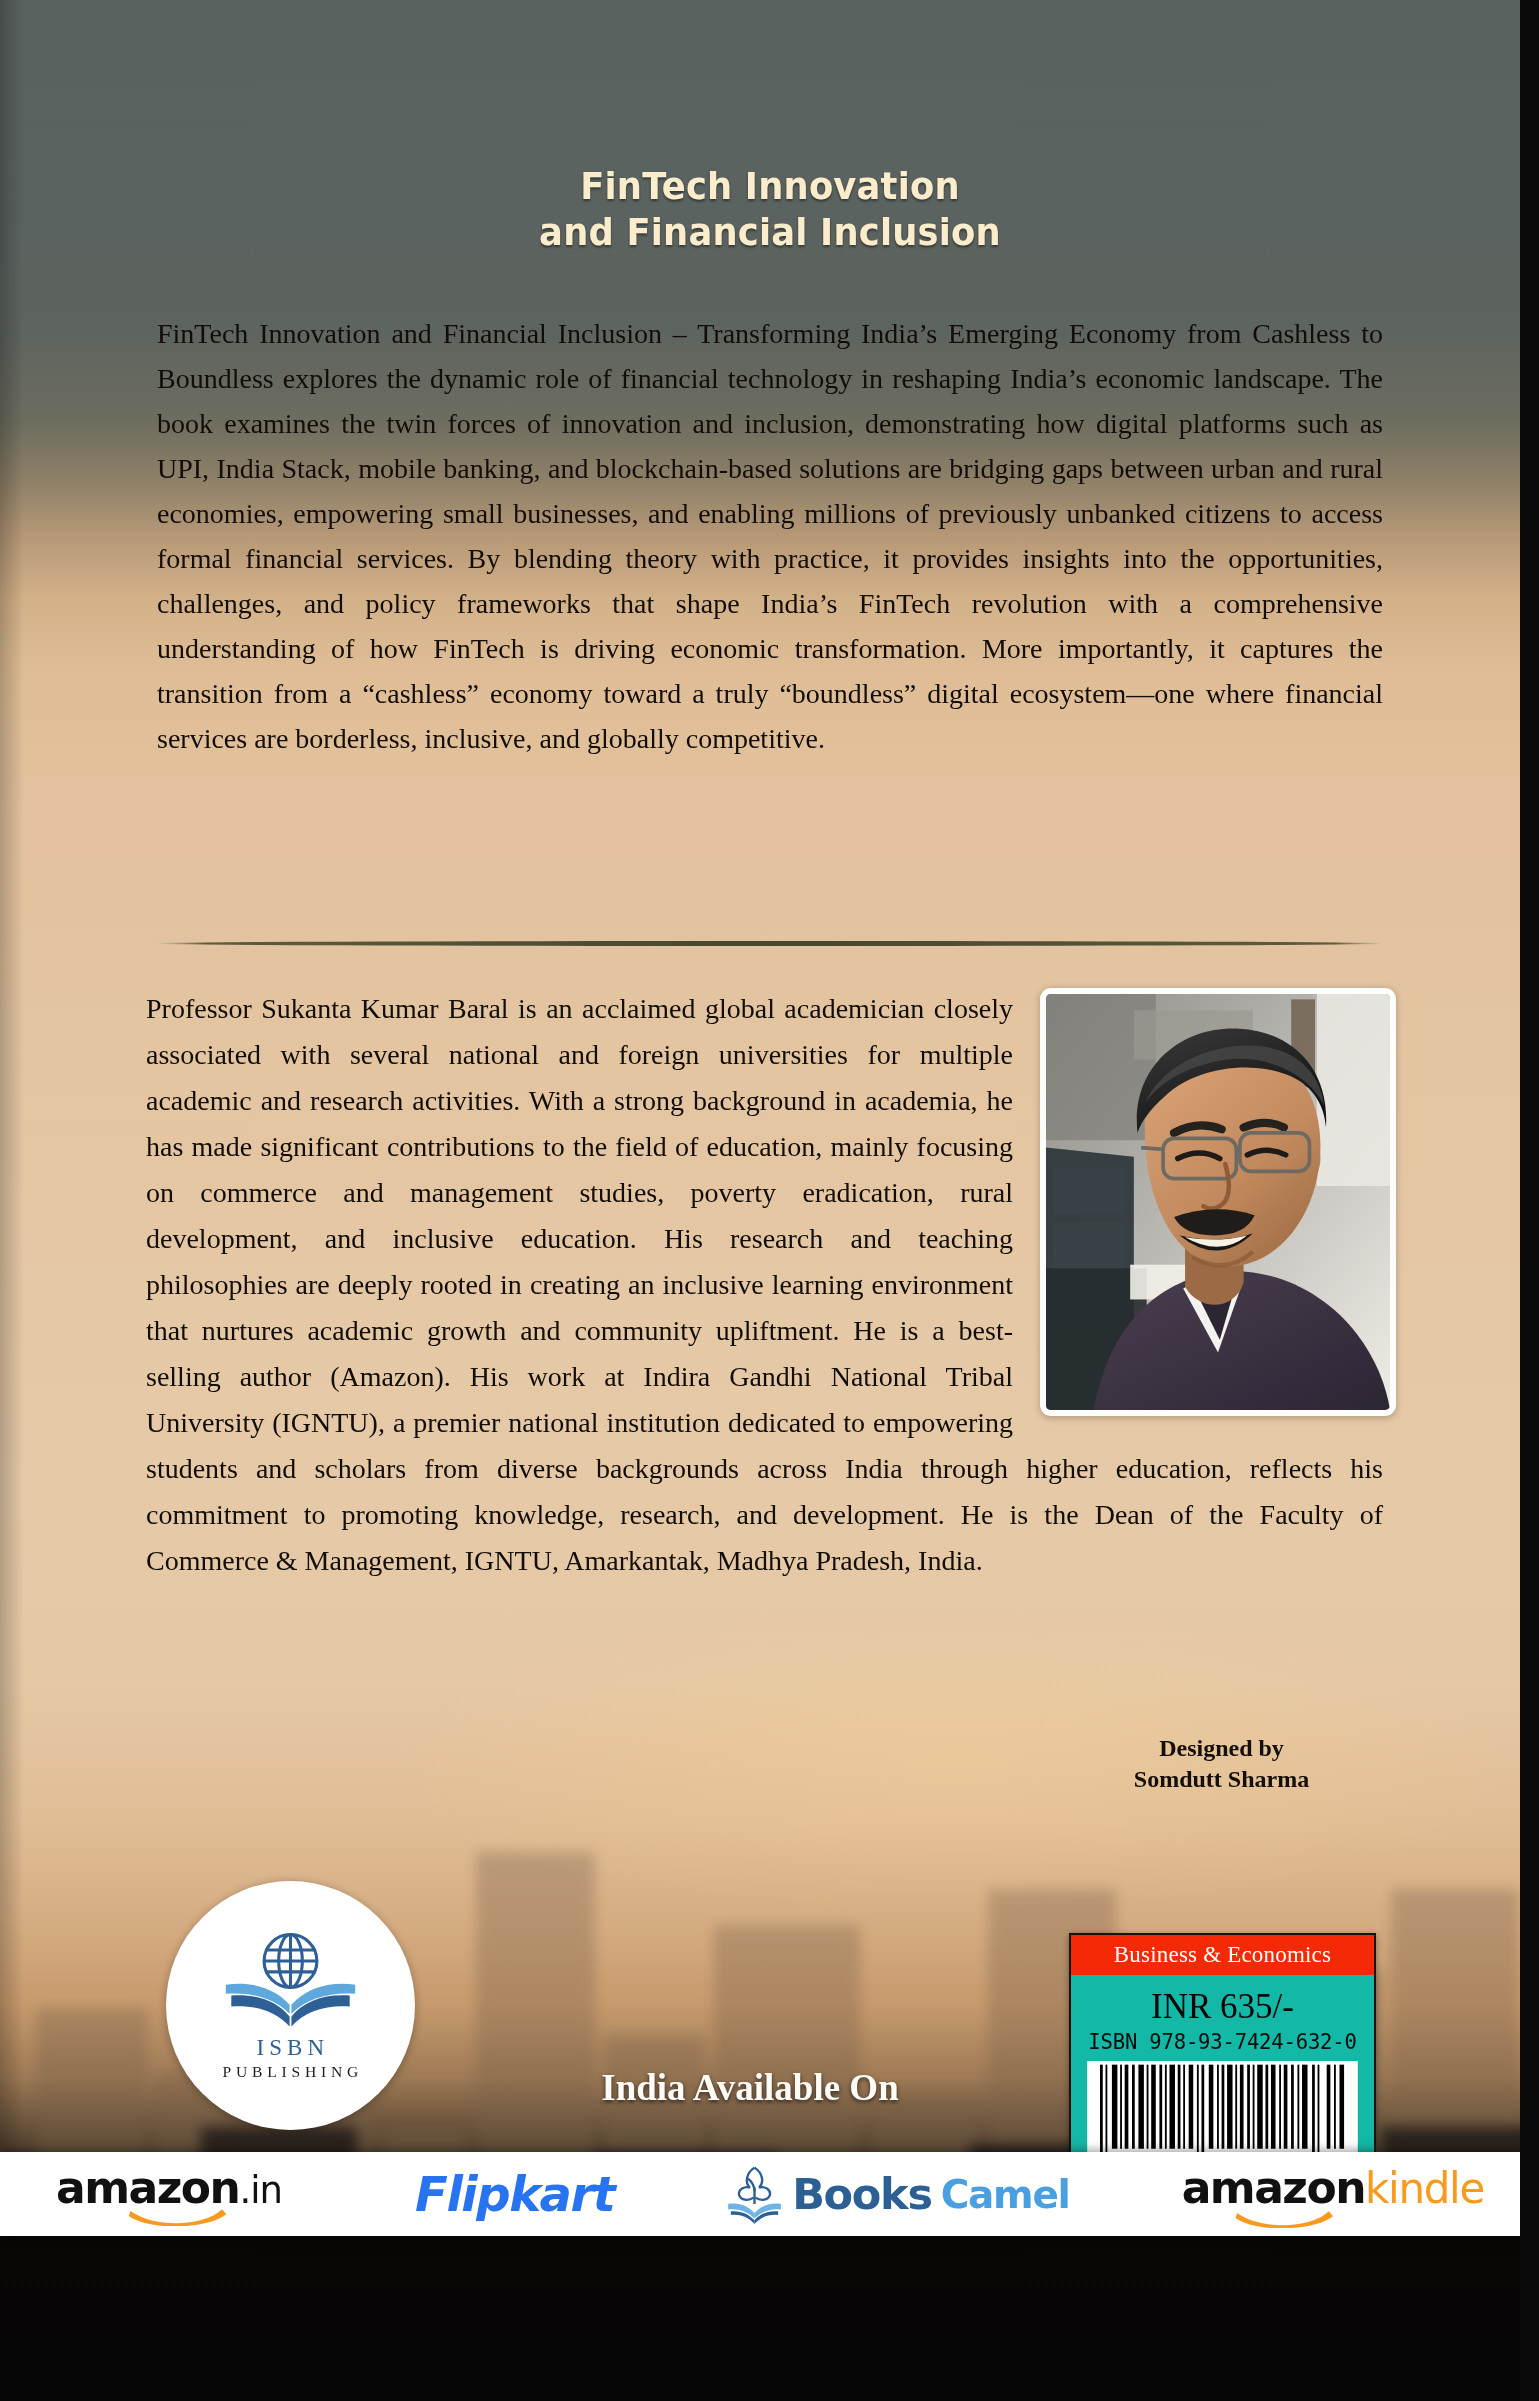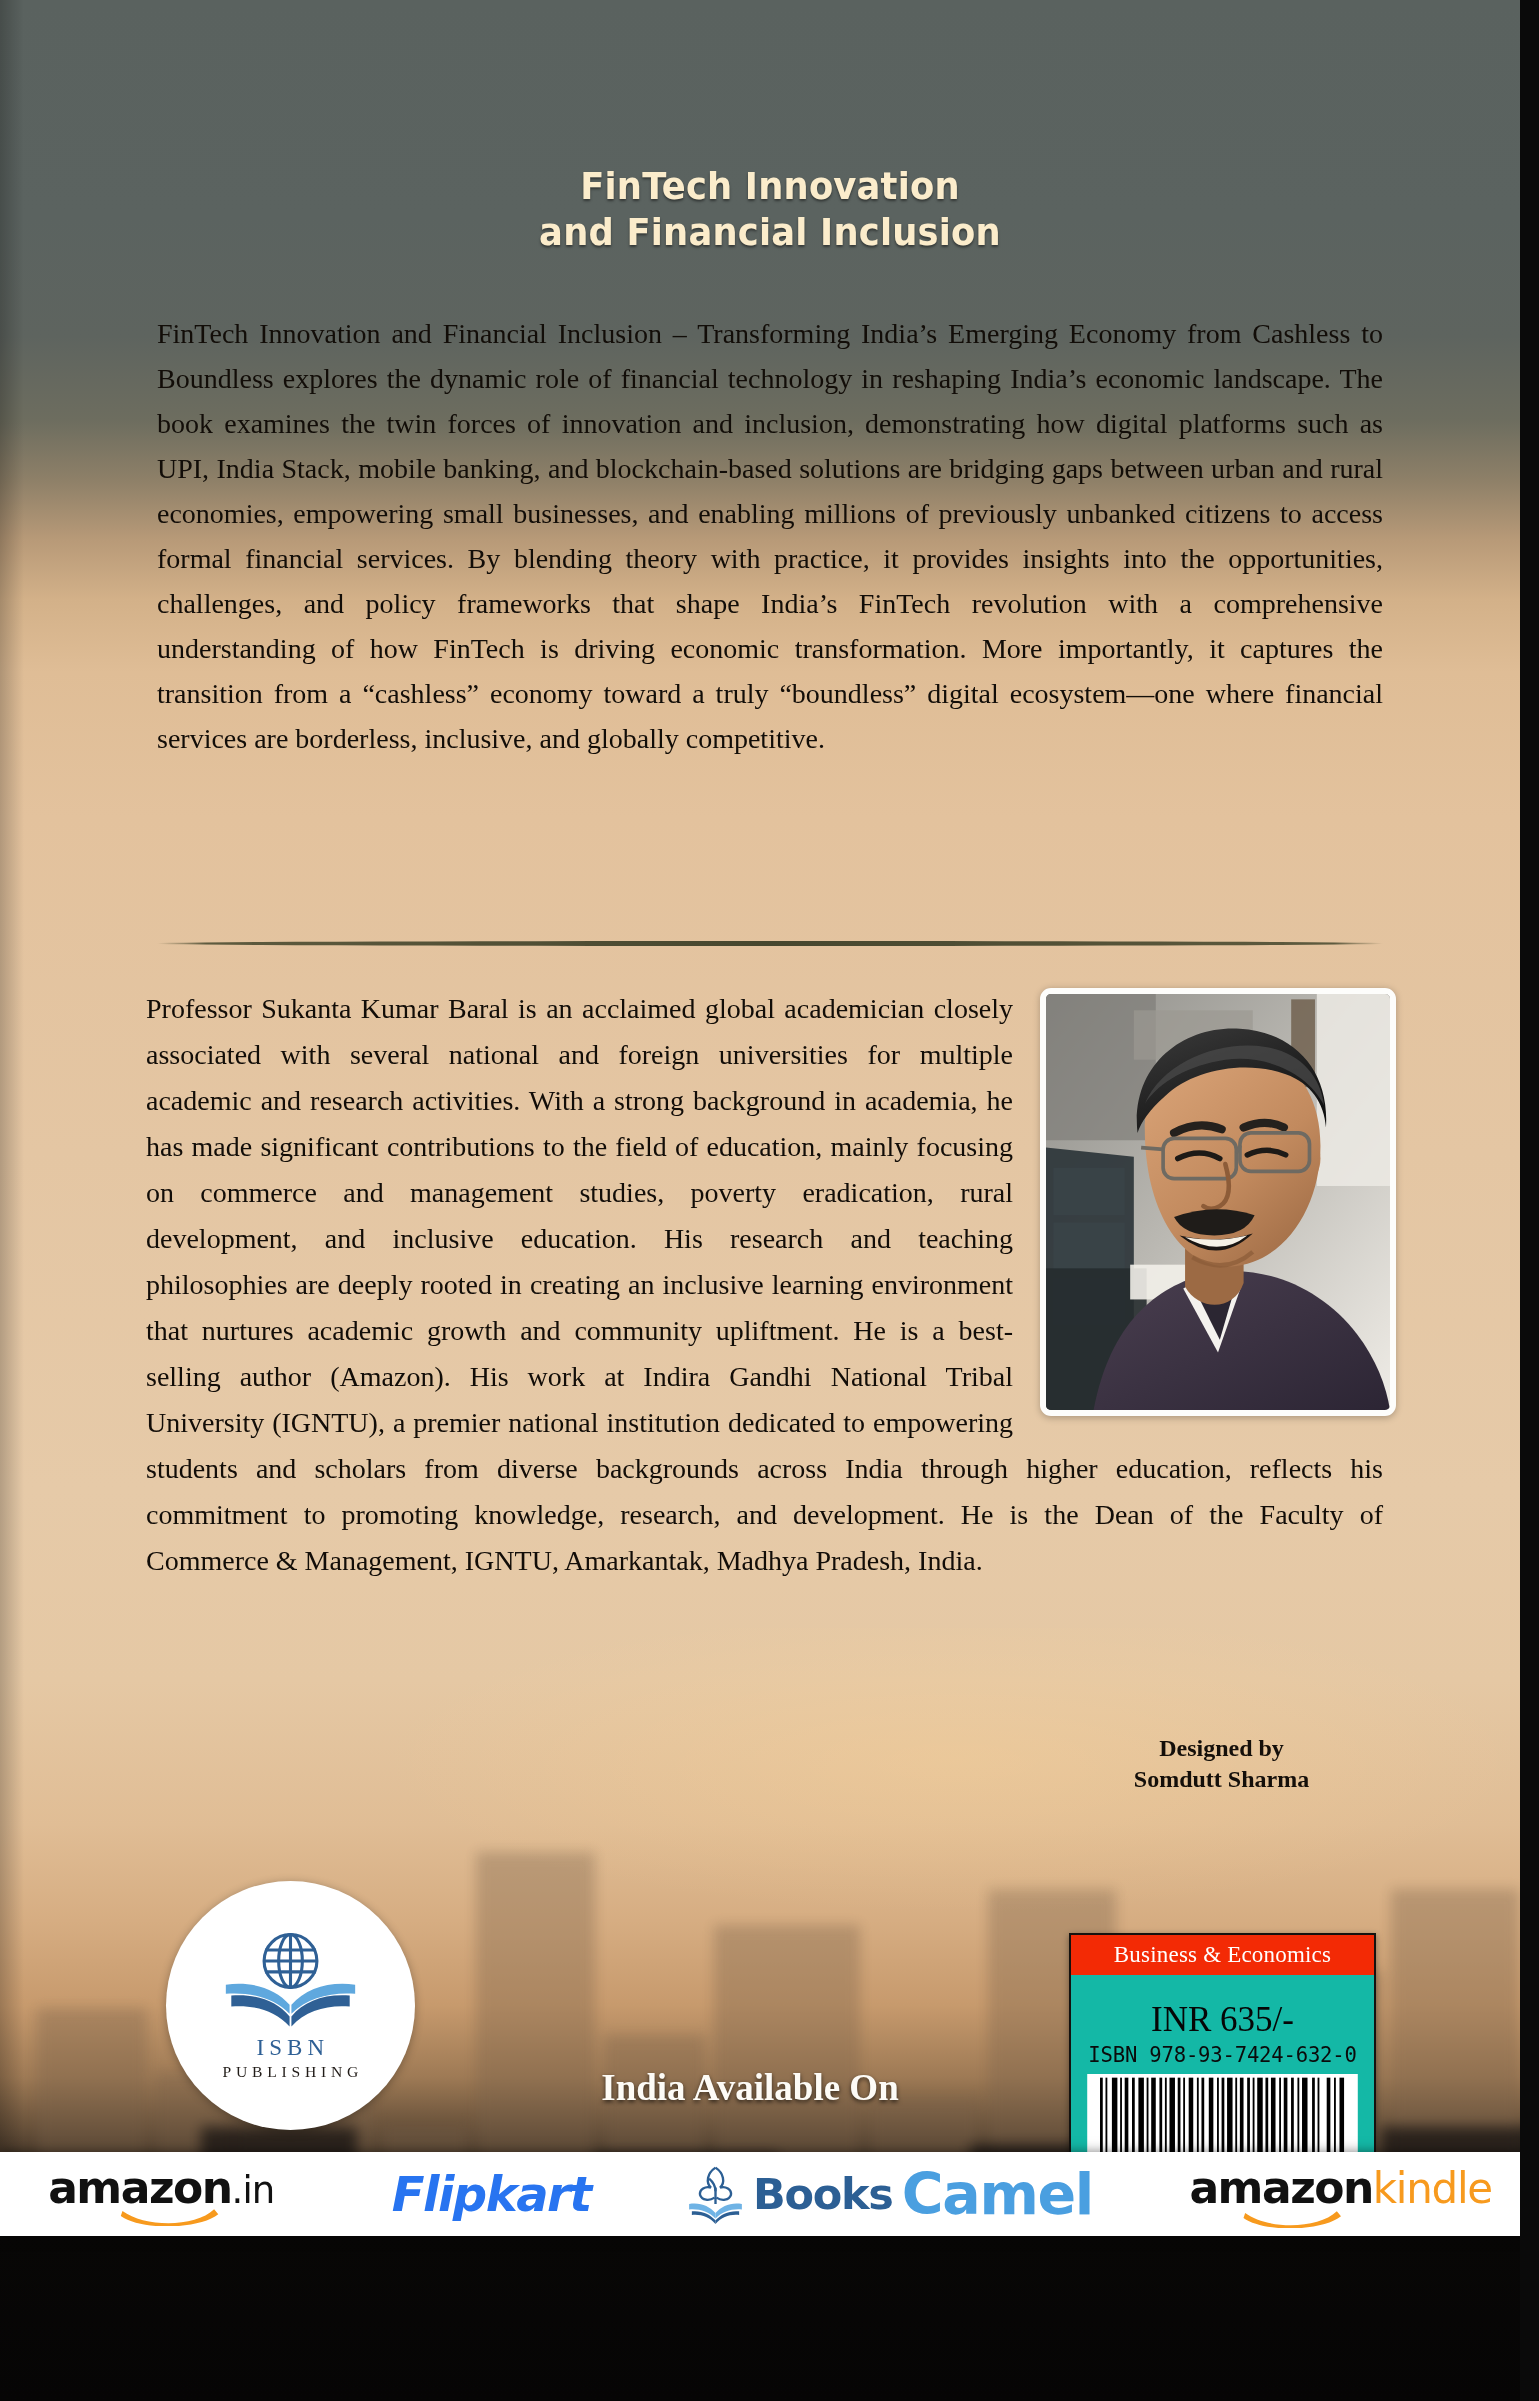--- a/index.html
+++ b/index.html
@@ -150,21 +150,21 @@
     line-height:40px;
     height:40px;
     letter-spacing:0.2px;
   }
   .price{
     text-align:center;
     font-family:"Liberation Serif", serif;
     font-size:35px;
     line-height:46px;
     color:#060606;
-    padding-top:22px;
+    padding-top:9px;
   }
   .isbn-text{
     text-align:center;
     font-family:"DejaVu Sans Mono", monospace;
     font-size:20.6px;
     letter-spacing:-0.2px;
     color:#0b0b0b;
     line-height:25.6px;
   }
   .barcode{
@@ -254,21 +254,21 @@
     font-weight:700;
     font-style:italic;
     font-size:48px;
     color:#2874f0;
     letter-spacing:-1.5px;
     margin-left:21px;
   }
   
   .bc-wrap{display:flex;align-items:center;gap:9.1px;}
   .bc-a{font-family:"DejaVu Sans", sans-serif;font-weight:700;font-size:43px;color:#2c5f94;letter-spacing:-1.3px;}
-  .bc-b{font-family:"DejaVu Sans", sans-serif;font-weight:700;font-size:57px;color:#4a9fe0;letter-spacing:-1.3px;}
+  .bc-b{font-family:"DejaVu Sans", sans-serif;font-weight:700;font-size:39px;color:#4a9fe0;letter-spacing:-1.3px;}
   
   .kin{
     font-family:"DejaVu Sans", sans-serif;
     font-weight:400;
     font-size:42px;
     color:#f79a1e;
     letter-spacing:-1.3px;
   }
 
   .spine-shade{

